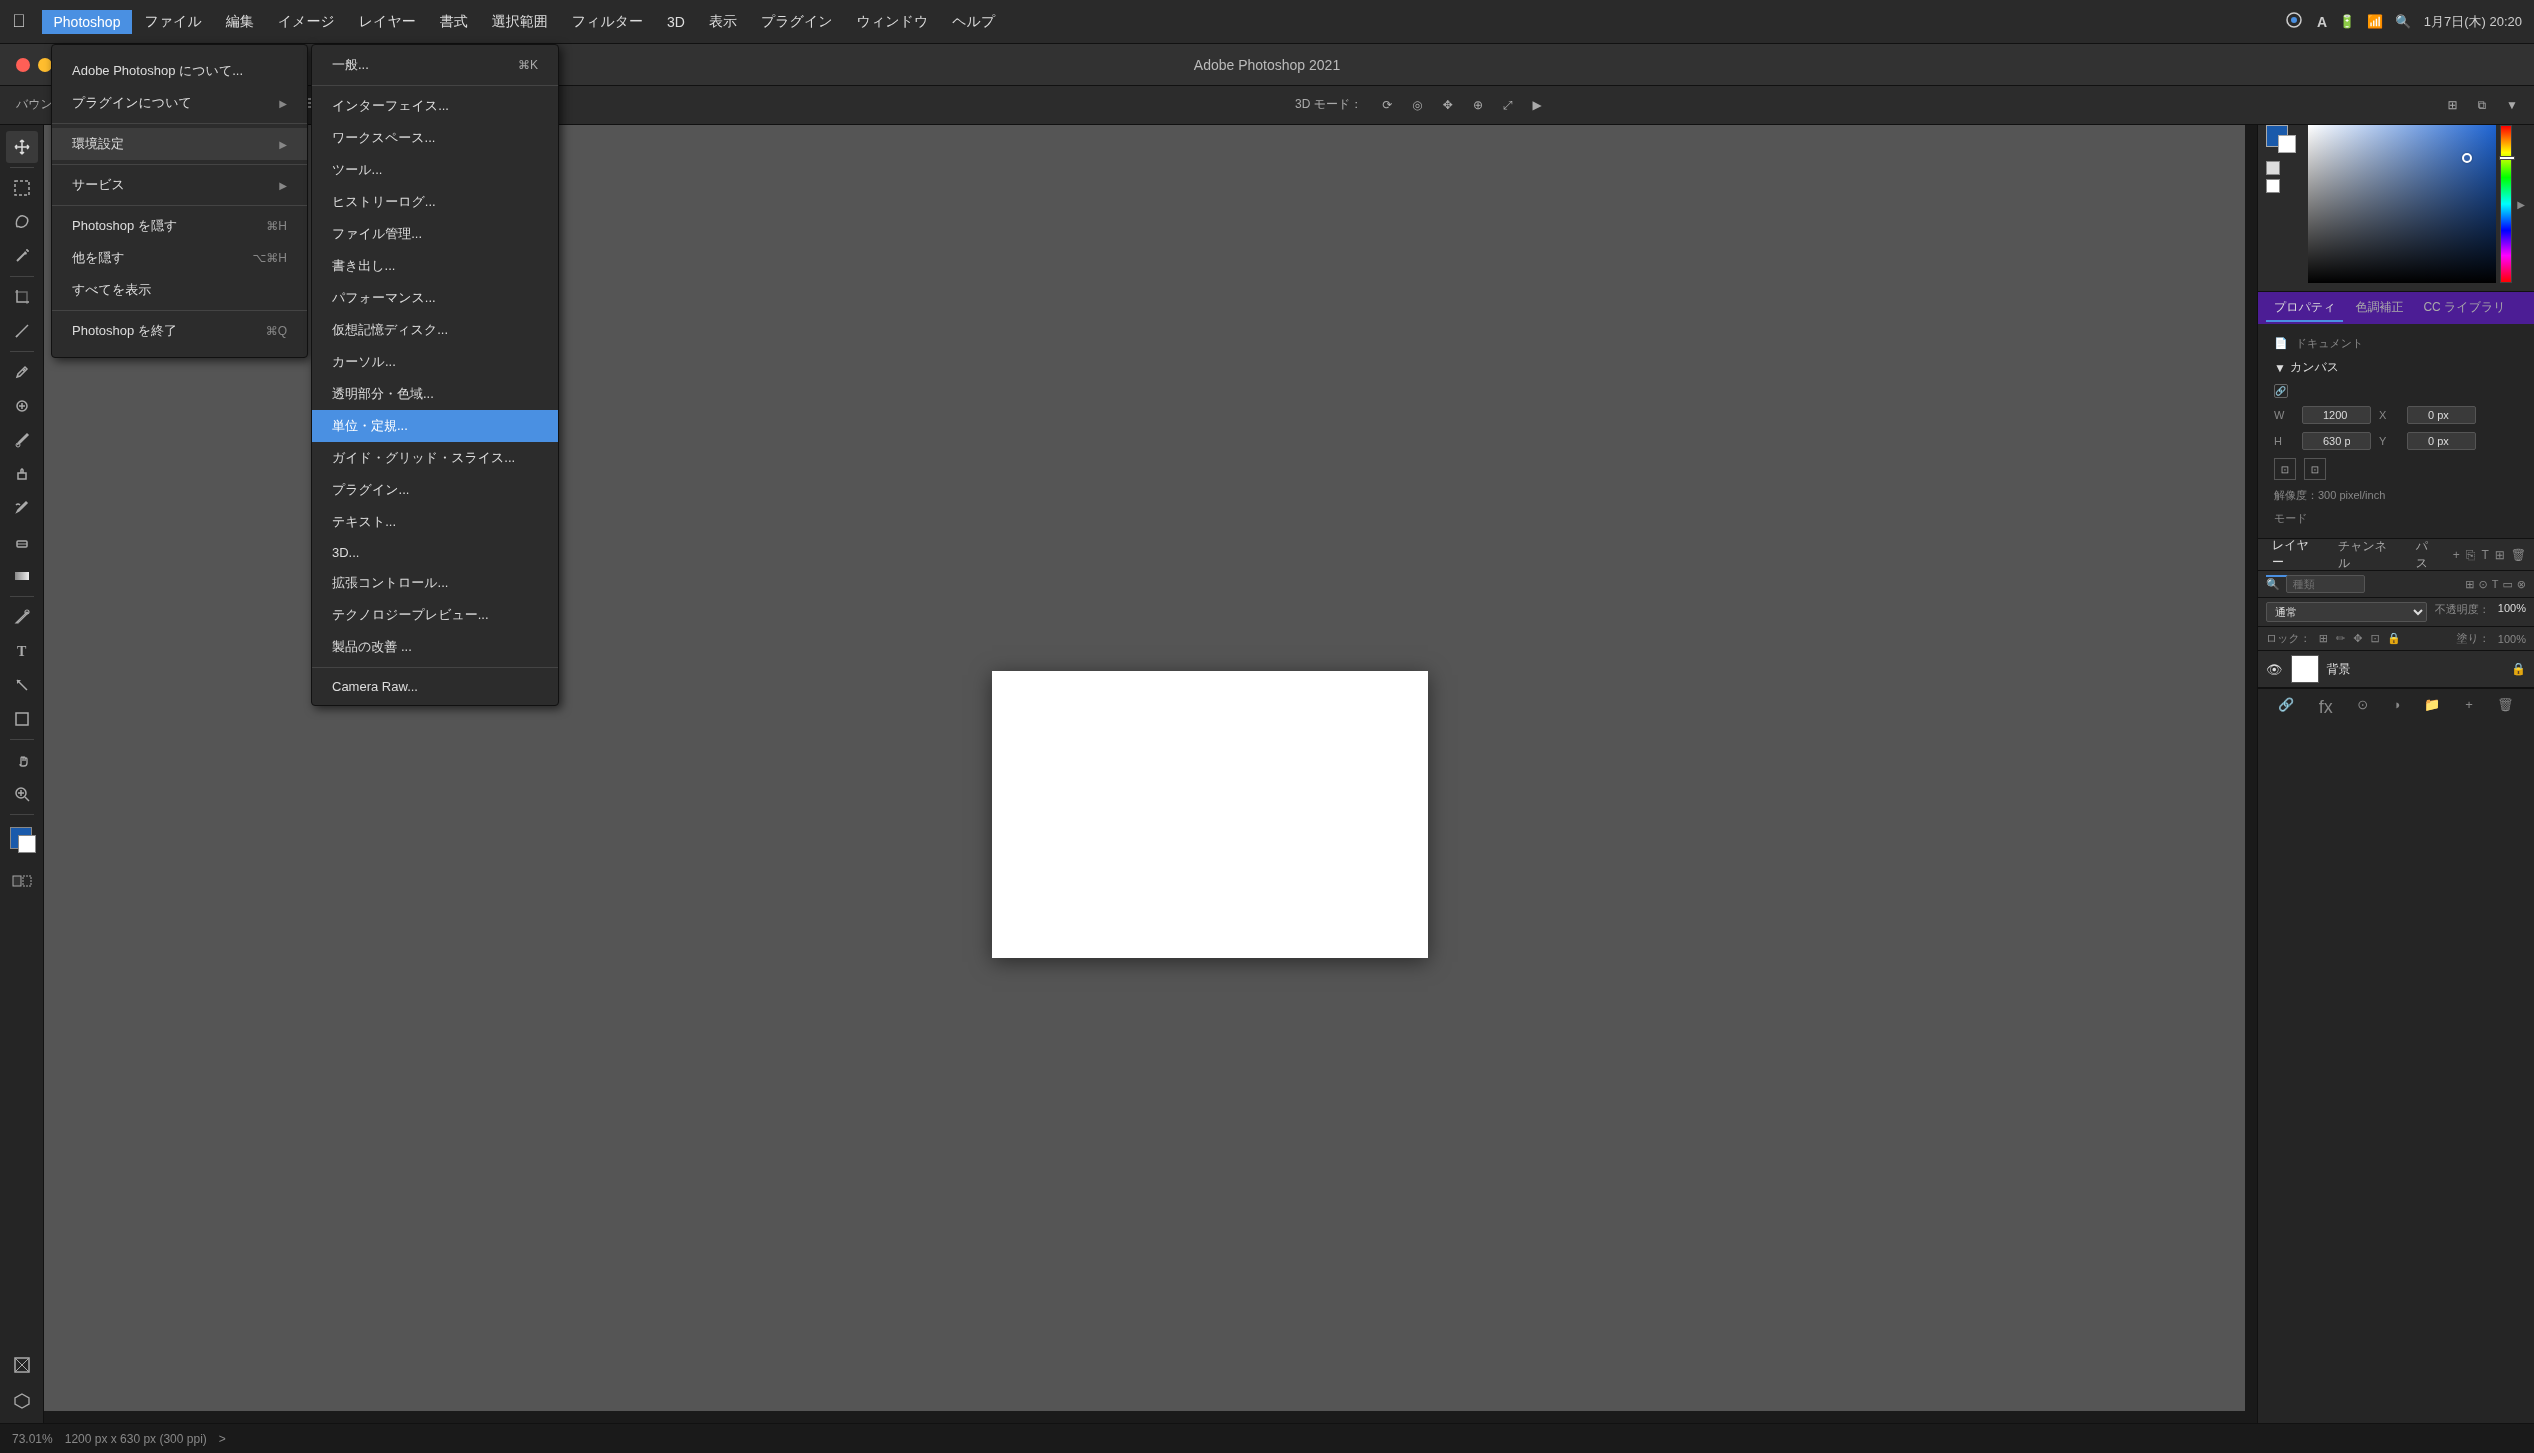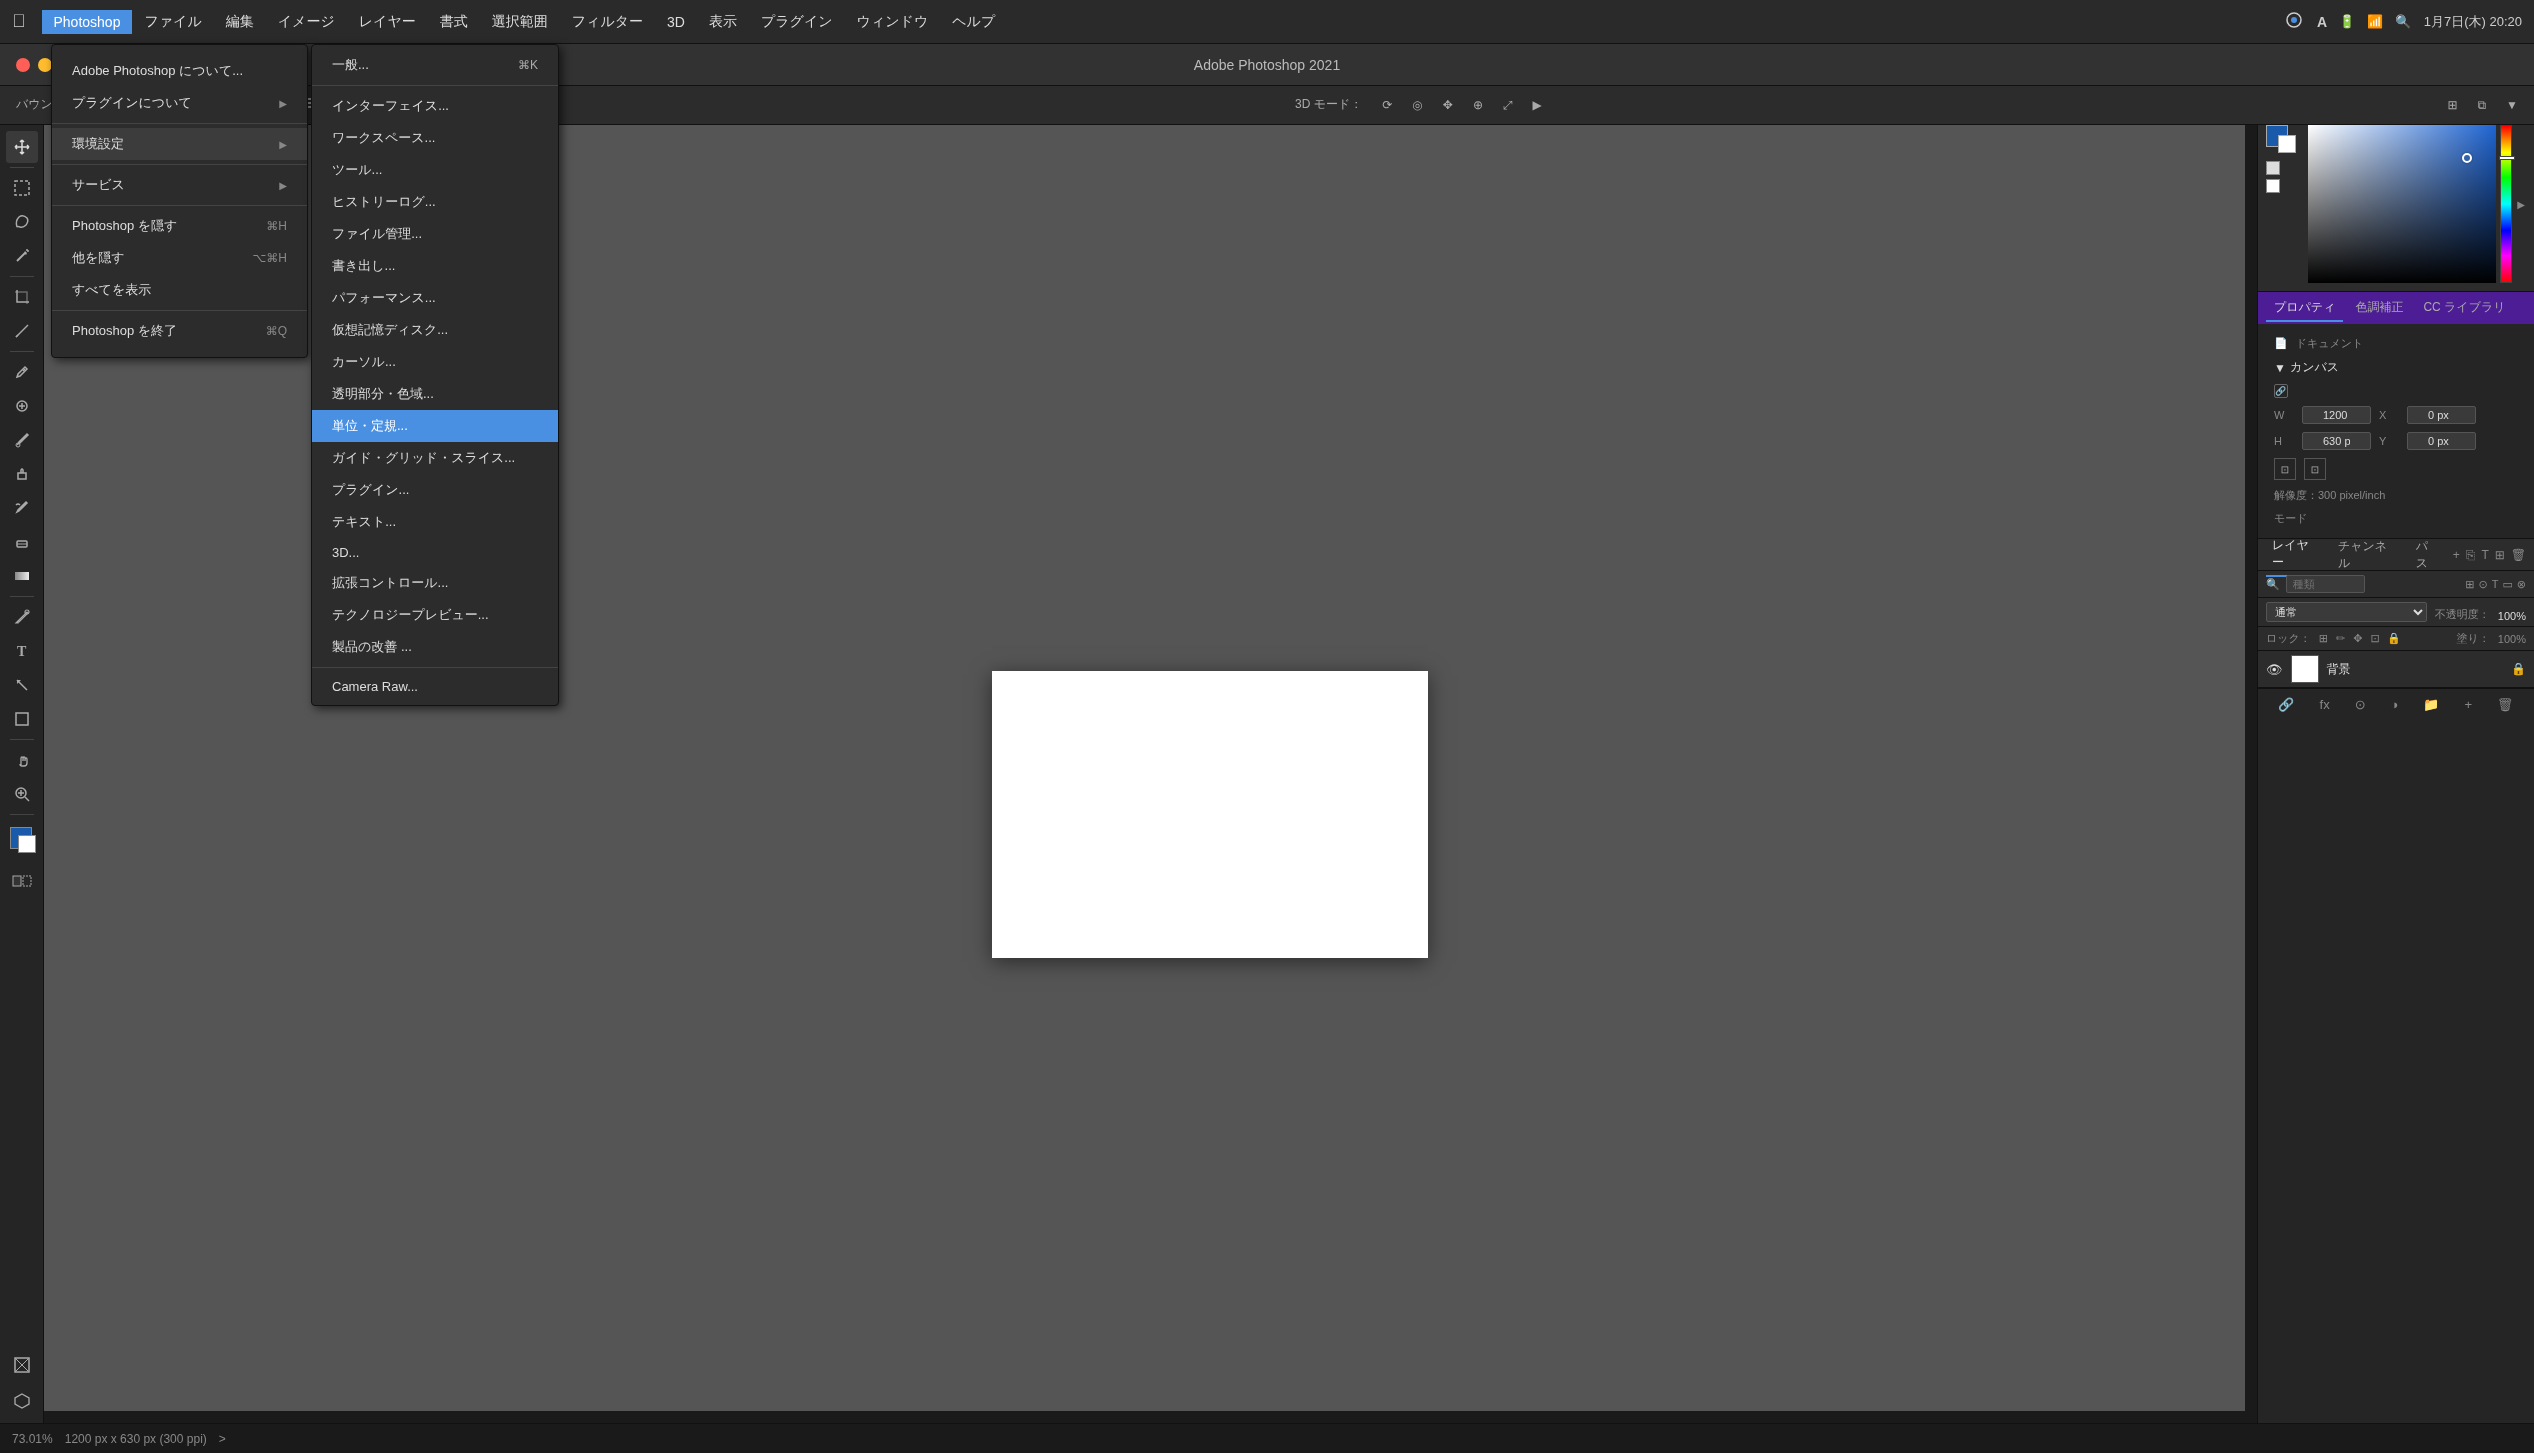--- a/index.html
+++ b/index.html
@@ -252,21 +252,21 @@
       background: #3a3a3a;
       border: 1px solid #555;
       color: #ddd;
       font-size: 11px;
       padding: 2px 6px;
       border-radius: 2px;
       width: 79px;
     }
     .layer-mode-row {
       display: flex;
-      align-items: flex-end;
+      align-items: flex-start;
       padding: 4px 8px;
       background: #2c2c2c;
       border-bottom: 1px solid #111;
       gap: 8px;
     }
     .layer-mode-select {
       background: #3a3a3a;
       border: 1px solid #555;
       color: #ddd;
       font-size: 11px;
@@ -809,21 +809,21 @@
     </div>
 
     <div class="layer-row">
       <span style="cursor:pointer;color:#ddd;font-size:13px;">👁</span>
       <div class="layer-thumb"></div>
       <span class="layer-name">背景</span>
       <span class="layer-lock-icon">🔒</span>
     </div>
     <div style="padding:8px;display:flex;justify-content:space-around;border-top:1px solid #111;">
       <span style="cursor:pointer;color:#888;font-size:13px;">🔗</span>
-      <span style="cursor:pointer;color:#888;font-size:13px;">fx</span>
+      <span style="cursor:pointer;color:#888;font-size:18px;">fx</span>
       <span style="cursor:pointer;color:#888;font-size:13px;">⊙</span>
       <span style="cursor:pointer;color:#888;font-size:13px;">◑</span>
       <span style="cursor:pointer;color:#888;font-size:13px;">📁</span>
       <span style="cursor:pointer;color:#888;font-size:13px;">+</span>
       <span style="cursor:pointer;color:#888;font-size:13px;">🗑</span>
     </div>
   </div>
 </div>
 
 <div id="photoshop-menu">

